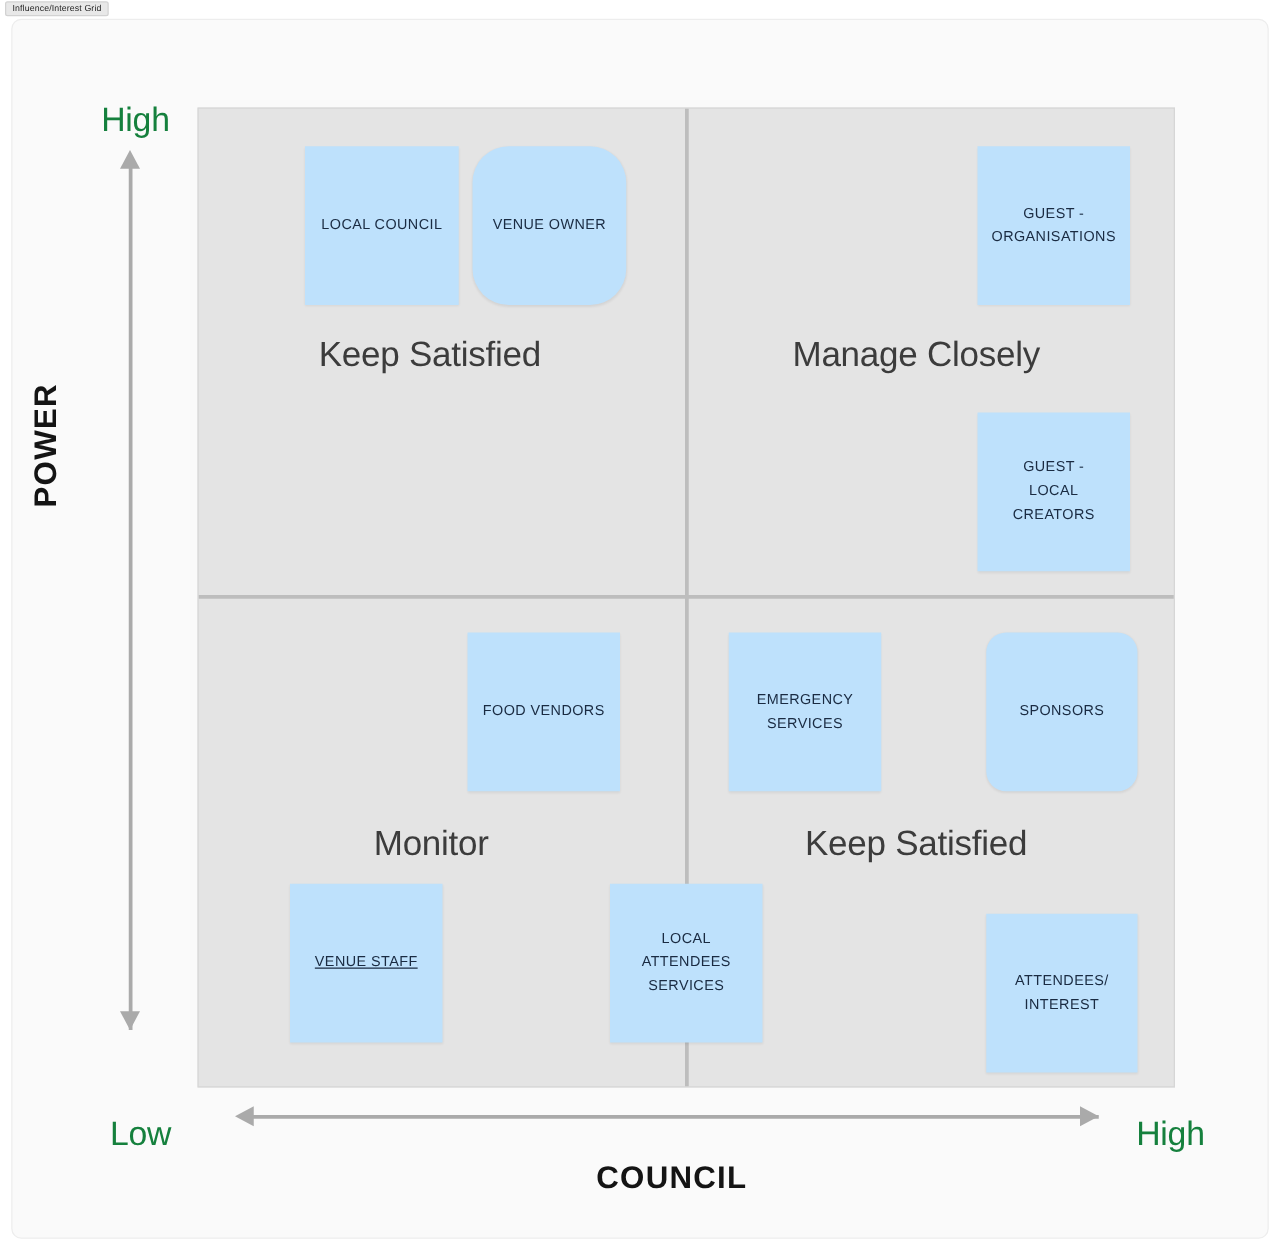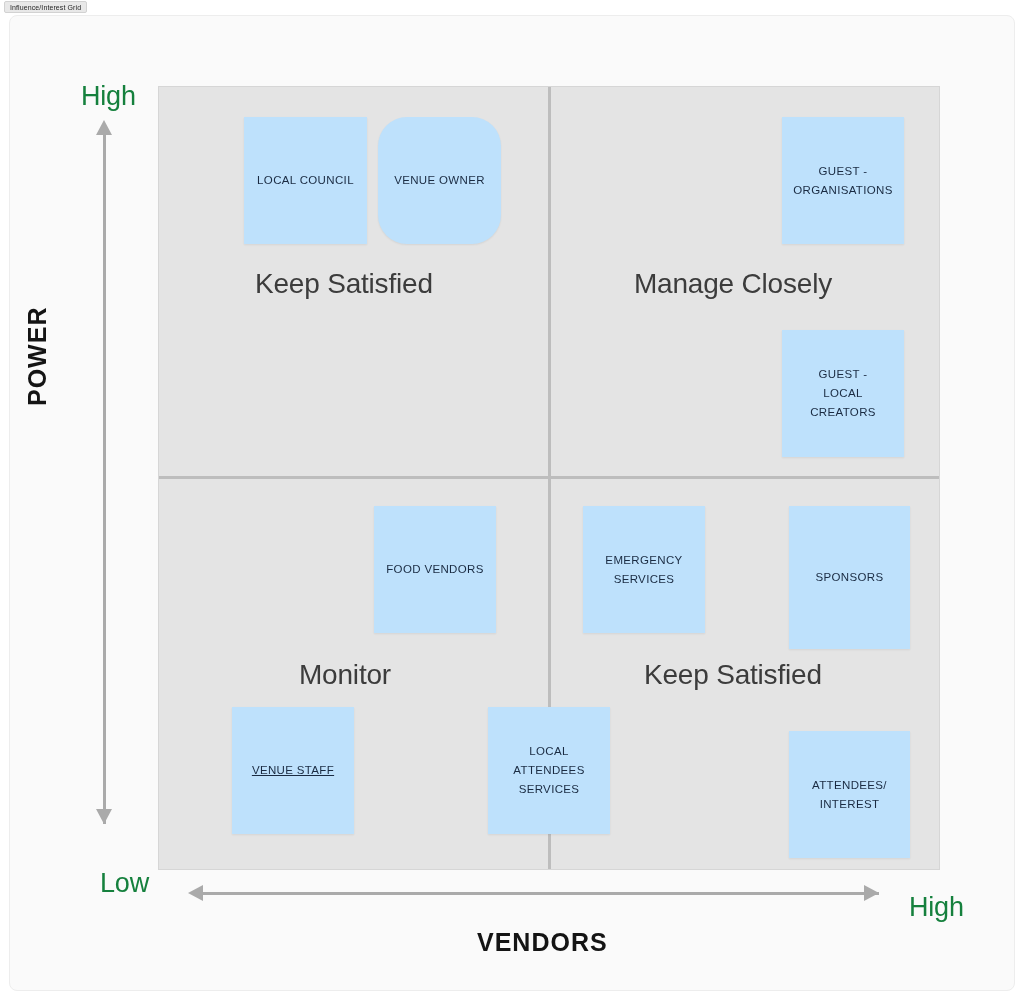--- a/index.html
+++ b/index.html
@@ -105,21 +105,21 @@
     padding: 2px;
   }
   .node span { display: block; }
 
   .n-local-council     { left: 222px; top: 101px; width: 123px; height: 127px; margin-left: 12px; }
   .n-venue-owner       { left: 368px; top: 101px; width: 123px; height: 127px; border-radius: 29px; }
   .n-guest-orgs        { left: 772px; top: 101px; width: 122px; height: 127px; }
   .n-guest-online      { left: 772px; top: 314px; width: 122px; height: 127px; }
   .n-food-vendors      { left: 364px; top: 490px; width: 122px; height: 127px; }
   .n-emergency         { left: 573px; top: 490px; width: 122px; height: 127px; }
-  .n-sponsors          { left: 779px; top: 490px; width: 121px; height: 143px; }
+  .n-sponsors          { left: 779px; top: 490px; width: 121px; height: 127px; border-radius: 16px; }
   .n-venue-staff       { left: 222px; top: 691px; width: 122px; height: 127px; text-decoration: underline; }
   .n-local-transport   { left: 478px; top: 691px; width: 122px; height: 127px; }
   .n-attendees         { left: 779px; top: 691px; width: 121px; height: 127px; margin-top: 24px; }
 
   
   .v-axis-line {
     position: absolute;
     left: 93px;
     top: 118px;
     width: 3px;
@@ -137,21 +137,21 @@
   .v-arrow-down { top: 793px; border-top: 15px solid #aaaaaa; }
 
   .axis-scale-label {
     position: absolute;
     font-size: 27px;
     color: #15803d;
     white-space: nowrap;
     letter-spacing: -0.2px;
   }
   .lbl-power-high { left: 71px; top: 65px; }
-  .lbl-int-low    { left: 78px; top: 852px; margin-left: 12px; }
+  .lbl-int-low    { left: 78px; top: 876px; }
   .lbl-int-high   { left: 899px; top: 876px; }
 
   .axis-name {
     position: absolute;
     font-size: 25px;
     font-weight: bold;
     color: #141414;
     white-space: nowrap;
     letter-spacing: 0.4px;
   }
@@ -267,16 +267,16 @@
     <div class="v-arrow-up"></div>
     <div class="v-arrow-down"></div>
     <div class="axis-scale-label lbl-power-high">High</div>
     <div class="axis-name axis-name-power">POWER</div>
 
     <div class="h-axis-line"></div>
     <div class="h-arrow-left"></div>
     <div class="h-arrow-right"></div>
     <div class="axis-scale-label lbl-int-low">Low</div>
     <div class="axis-scale-label lbl-int-high">High</div>
-    <div class="axis-name axis-name-interest">VENDORS</div>
+    <div class="axis-name axis-name-interest">COUNCIL</div>
 
   </div>
 </div>
 
 </body></html>

